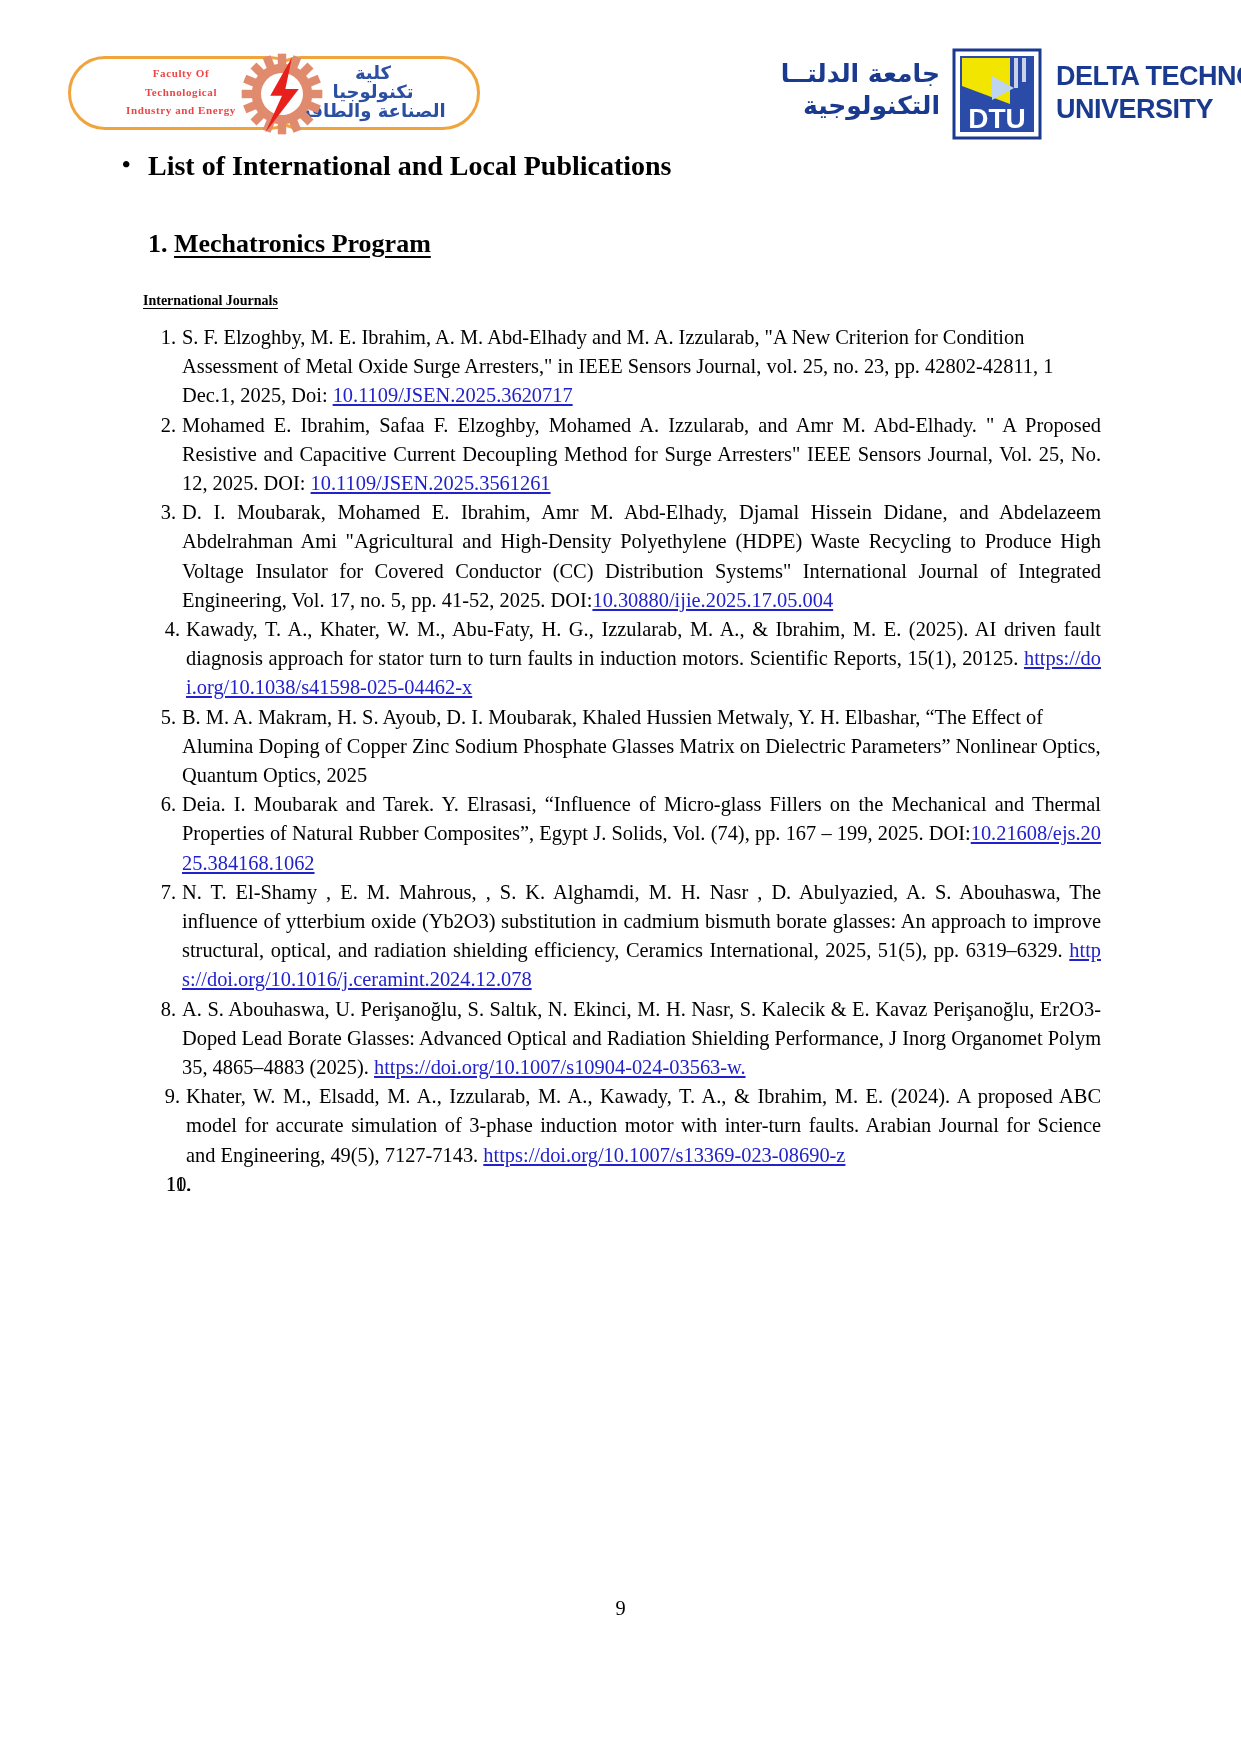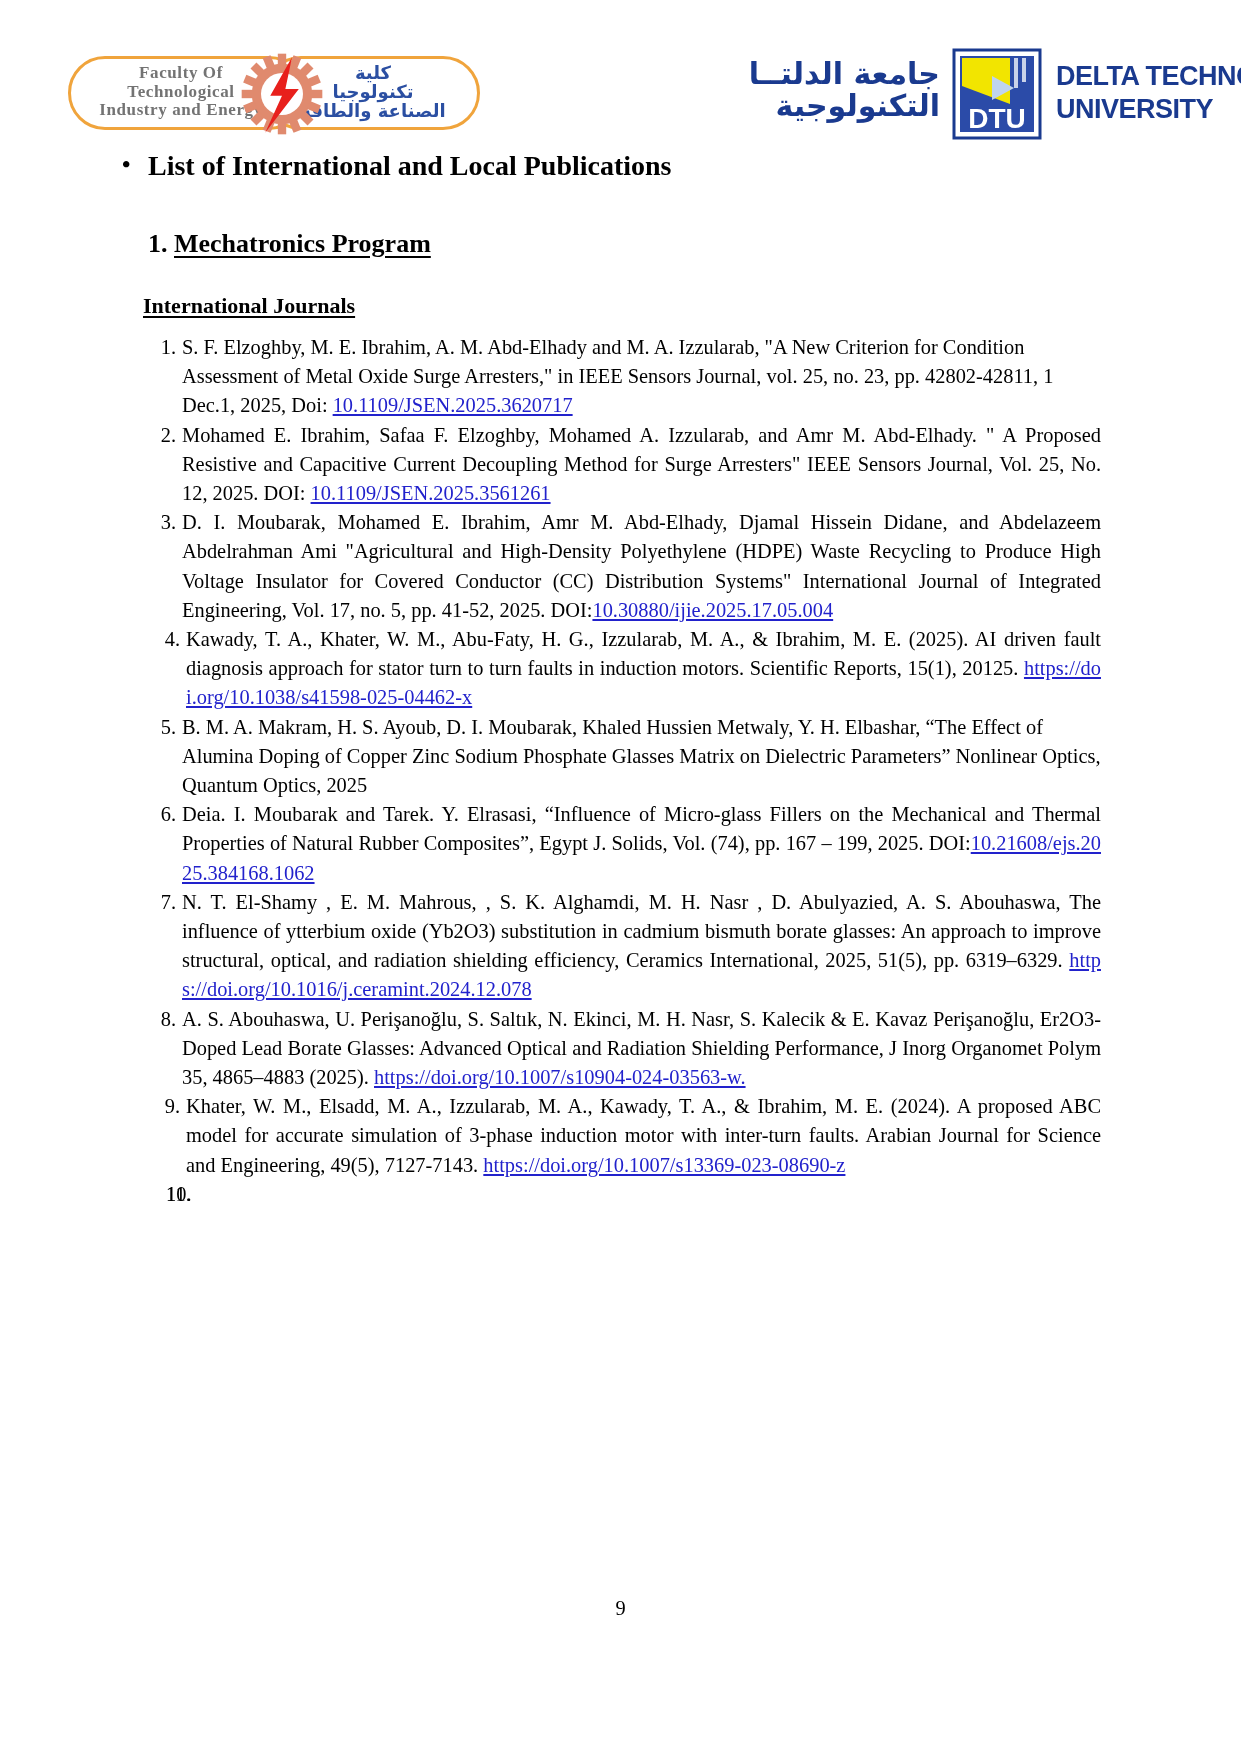--- a/index.html
+++ b/index.html
@@ -47,24 +47,24 @@
   .pill-right {
     left: 196px;
     width: 216px;
   }
   .pill-left-text {
     position: absolute;
     left: 10px;
     top: 8px;
     width: 206px;
     text-align: center;
-    color: #737373;
+    color: #ef4444;
     font-family: "Liberation Serif", "DejaVu Serif", serif;
     font-weight: bold;
-    font-size: 17px;
+    font-size: 11px;
     line-height: 18.5px;
     letter-spacing: 0.6px;
   }
   .pill-right-text {
     position: absolute;
     right: 12px;
     top: 7px;
     width: 190px;
     text-align: center;
     direction: rtl;
@@ -94,21 +94,21 @@
   .uni-arabic {
     position: absolute;
     left: 0;
     top: 14px;
     width: 250px;
     text-align: right;
     direction: rtl;
     color: #1A3A8F;
     font-family: "DejaVu Sans", sans-serif;
     font-weight: bold;
-    font-size: 30px;
+    font-size: 25px;
     line-height: 32px;
     white-space: nowrap;
   }
   .dtu-mark {
     position: absolute;
     left: 262px;
     top: 4px;
     width: 90px;
     height: 92px;
   }
@@ -155,21 +155,21 @@
     font-weight: bold;
   }
   .section-title .num { text-decoration: none; }
   .section-title .u {
     text-decoration: underline;
     text-underline-offset: 4px;
   }
 
   .sub-title {
     margin: 34px 0 0 143px;
-    font-size: 22px;
+    font-size: 14px;
     font-weight: bold;
     text-decoration: underline;
     text-underline-offset: 3px;
     display: inline-block;
   }
 
   ol.pubs {
     margin: 14px 140px 0 140px;
     padding: 0;
     list-style: none;

